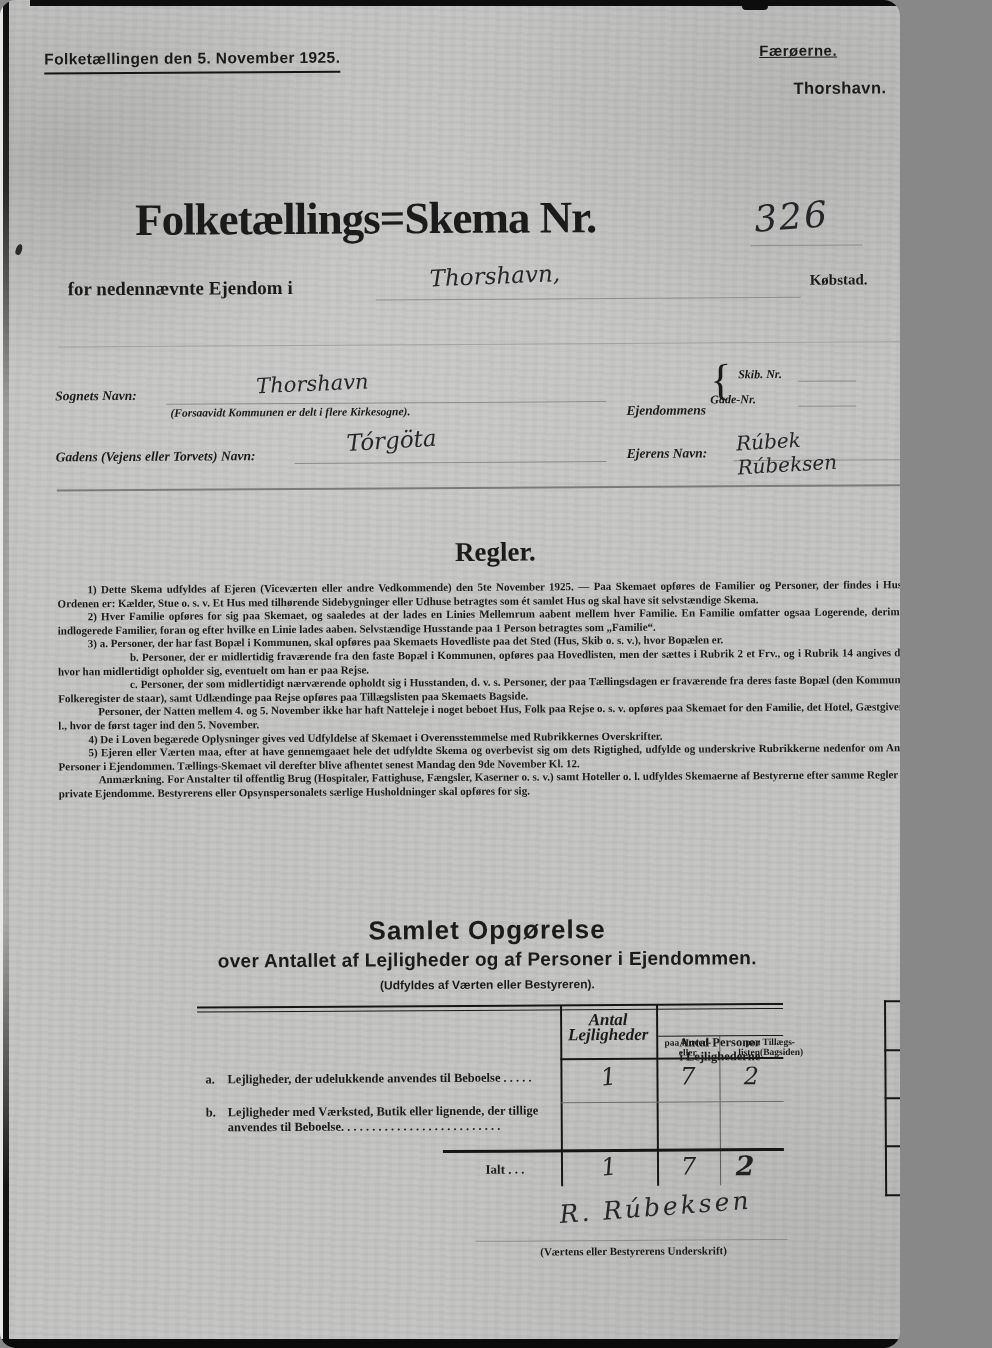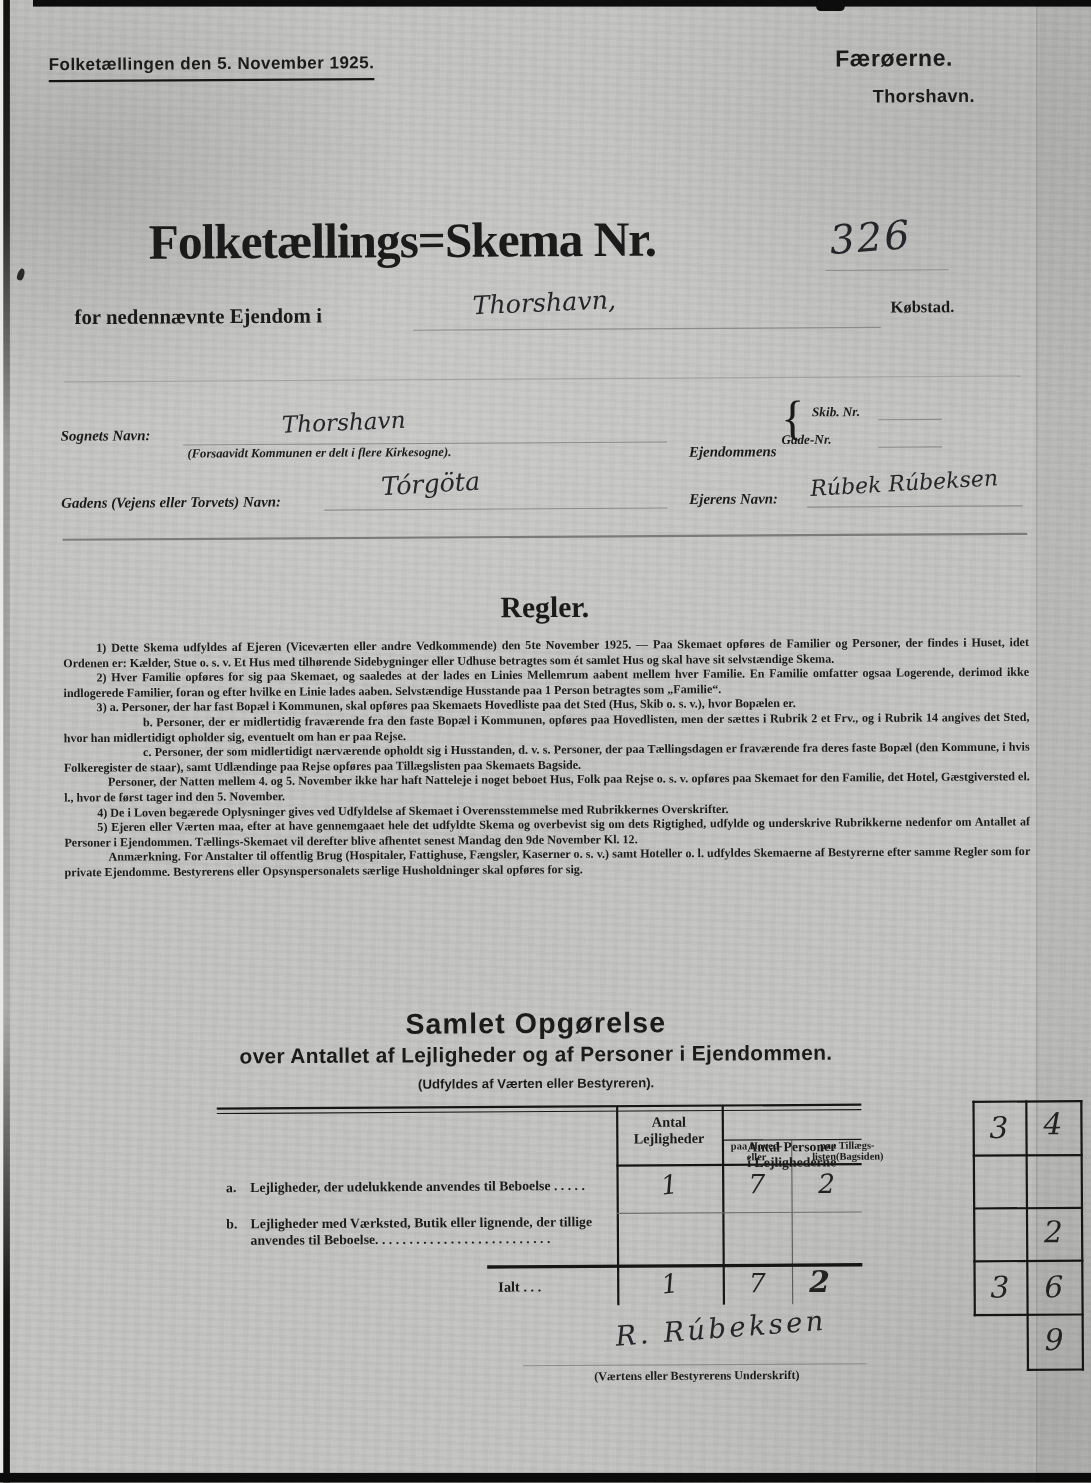--- a/index.html
+++ b/index.html
@@ -1,26 +1,26 @@
 <!DOCTYPE html>
 <html><head>
 <meta charset="utf-8">
 <style>
   html,body{margin:0;padding:0;background:#888;}
   #page{
-    position:relative;width:992px;height:1348px;overflow:hidden;
+    position:relative;width:900px;height:1348px;overflow:hidden;
     background:
       radial-gradient(ellipse 700px 500px at 40% 30%, rgba(255,255,255,.10), rgba(0,0,0,0) 70%),
       radial-gradient(ellipse 500px 400px at 90% 8%, rgba(0,0,0,.07), rgba(0,0,0,0) 70%),
       radial-gradient(ellipse 600px 500px at 95% 95%, rgba(0,0,0,.08), rgba(0,0,0,0) 70%),
       radial-gradient(ellipse 420px 320px at 8% 12%, rgba(0,0,0,.10), rgba(0,0,0,0) 70%),
       repeating-linear-gradient(2deg, rgba(0,0,0,.022) 0 3px, rgba(255,255,255,.02) 3px 7px),
       repeating-linear-gradient(91deg, rgba(0,0,0,.015) 0 5px, rgba(255,255,255,.015) 5px 11px),
       #c3c3c1;
-    font-family:"Liberation Serif", serif;color:#1b1b1b;
+    font-family:"Liberation Serif", serif;color:#1b1b1b;border-radius:16px;
   }
   .abs{position:absolute;}
   .sans{font-family:"Liberation Sans", sans-serif;}
   .bi{font-weight:bold;font-style:italic;}
   .b{font-weight:bold;}
   .hw{font-family:"DejaVu Serif", serif;font-style:italic;color:#26262a;}
   .line{background:#8d8c8a;height:1px;}
   .pre{white-space:pre-line;}
   .ctr{text-align:center;}
   #content{position:absolute;inset:0;transform:rotate(-0.35deg);}
@@ -41,21 +41,21 @@
   <div class="abs" style="left:0;top:0;width:3px;height:100%;background:#e8e8e6;"></div>
   <div class="abs" style="left:3px;top:0;width:6px;height:100%;background:linear-gradient(to bottom,#101010 0%,#2a2a2a 14%,rgba(40,40,40,.25) 30%,rgba(40,40,40,.15) 68%,#151515 88%,#0d0d0d 100%);"></div>
   <div class="abs" style="left:0;bottom:0;width:100%;height:9px;background:#0b0b0b;"></div>
   <div class="abs" style="left:942px;top:0;width:1px;height:100%;background:rgba(0,0,0,.18);"></div>
   <div class="abs" style="left:943px;top:0;width:49px;height:100%;background:rgba(0,0,0,.05);"></div>
   <div class="abs" style="left:16px;top:244px;width:6px;height:11px;background:#2a2a2a;border-radius:60% 60% 50% 50%;transform:rotate(18deg);"></div>
 
   <div id="content">
 
     <div class="abs sans b" style="left:48px;top:48px;font-size:15.5px;letter-spacing:.4px;border-bottom:2.5px solid #161616;padding-bottom:4px;">Folketællingen den 5. November 1925.</div>
-    <div class="abs sans b" style="left:763px;top:44px;font-size:21px;letter-spacing:.5px;">Færøerne.</div>
+    <div class="abs sans b" style="left:763px;top:44px;font-size:15px;letter-spacing:.5px;text-decoration:underline;">Færøerne.</div>
     <div class="abs sans b" style="left:797px;top:81px;font-size:16.5px;letter-spacing:.4px;">Thorshavn.</div>
 
     <span class="abs b" style="left:138px;top:192px;font-size:45px;letter-spacing:-1px;">Folketællings=Skema Nr.</span>
     <span class="abs hw" style="left:757px;top:198px;font-size:36px;transform:rotate(-4deg);letter-spacing:2px;">326</span>
     <div class="abs line" style="left:753px;top:247px;width:112px;"></div>
 
     <span class="abs b" style="left:70px;top:276px;font-size:19px;">for nedennævnte Ejendom i</span>
     <div class="abs line" style="left:378px;top:299px;width:425px;"></div>
     <span class="abs hw" style="left:432px;top:263px;font-size:23px;transform:rotate(-2deg);">Thorshavn,</span>
     <span class="abs b" style="left:812px;top:274px;font-size:15px;">Købstad.</span>
@@ -102,21 +102,21 @@
 
     <div class="abs" style="left:195px;top:1005px;width:586px;height:3px;border-top:2.5px solid #161616;border-bottom:1px solid #161616;"></div>
     <div class="tline" style="left:558px;top:1006px;width:2px;height:181px;"></div>
     <div class="tline" style="left:654px;top:1006px;width:2px;height:181px;"></div>
     <div class="abs" style="left:717px;top:1038px;width:1px;height:149px;background:#5c5b59;"></div>
     <div class="tline" style="left:656px;top:1037px;width:125px;height:1px;"></div>
     <div class="tline" style="left:558px;top:1059px;width:223px;height:2px;"></div>
     <div class="abs" style="left:558px;top:1103px;width:223px;height:1px;background:#6e6d6b;"></div>
     <div class="tline" style="left:440px;top:1150px;width:341px;height:2.5px;"></div>
 
-    <div class="abs b ctr pre" style="left:558px;top:1013px;width:96px;font-size:13px;line-height:15px;">Antal
+    <div class="abs b ctr pre" style="left:558px;top:1013px;width:96px;font-size:17px;line-height:15px;font-style:italic;">Antal
 Lejligheder</div>
     <div class="abs b ctr pre" style="left:654px;top:1008px;width:127px;font-size:12.5px;line-height:14px;margin-top:29px;">Antal Personer
 i Lejlighederne</div>
     <div class="abs b ctr pre" style="left:654px;top:1039px;width:63px;font-size:9.5px;line-height:10px;">paa Hoved-
 eller</div>
     <div class="abs b ctr pre" style="left:736px;top:1039px;width:64px;font-size:9.5px;line-height:10px;">paa Tillægs-
 listen(Bagsiden)</div>
 
     <div class="abs b" style="left:203px;top:1071px;width:356px;font-size:12.5px;display:flex;">
       <span style="width:22px;flex:none;">a.</span>
@@ -124,21 +124,21 @@
     </div>
     <div class="abs hwv" style="left:558px;top:1064px;width:96px;transform:rotate(-6deg);">1</div>
     <div class="abs hwv" style="left:654px;top:1064px;width:63px;">7</div>
     <div class="abs hwv" style="left:717px;top:1064px;width:64px;">2</div>
 
     <div class="abs b" style="left:203px;top:1104px;width:356px;font-size:12.5px;line-height:15px;display:flex;">
       <span style="width:22px;flex:none;">b.</span>
       <span>Lejligheder med Værksted, Butik eller lignende, der tillige anvendes til Beboelse. . . . . . . . . . . . . . . . . . . . . . . . . .</span>
     </div>
 
-    <div class="abs b" style="left:450px;top:1162px;width:104px;text-align:left;font-size:13px;">Ialt . . .</div>
+    <div class="abs b" style="left:450px;top:1162px;width:104px;text-align:center;font-size:13px;">Ialt . . .</div>
     <div class="abs hwv" style="left:558px;top:1154px;width:96px;transform:rotate(-6deg);">1</div>
     <div class="abs hwv" style="left:654px;top:1154px;width:63px;">7</div>
     <div class="abs hwv" style="left:710px;top:1152px;width:64px;font-size:27px;font-weight:bold;">2</div>
 
     <div class="tline" style="left:882px;top:1003px;width:2px;height:196px;"></div>
     <div class="tline" style="left:930px;top:1003px;width:2px;height:246px;"></div>
     <div class="tline" style="left:980px;top:1003px;width:2px;height:246px;"></div>
     <div class="tline" style="left:882px;top:1003px;width:100px;height:2px;"></div>
     <div class="tline" style="left:882px;top:1052px;width:100px;height:2px;"></div>
     <div class="tline" style="left:882px;top:1100px;width:100px;height:2px;"></div>

